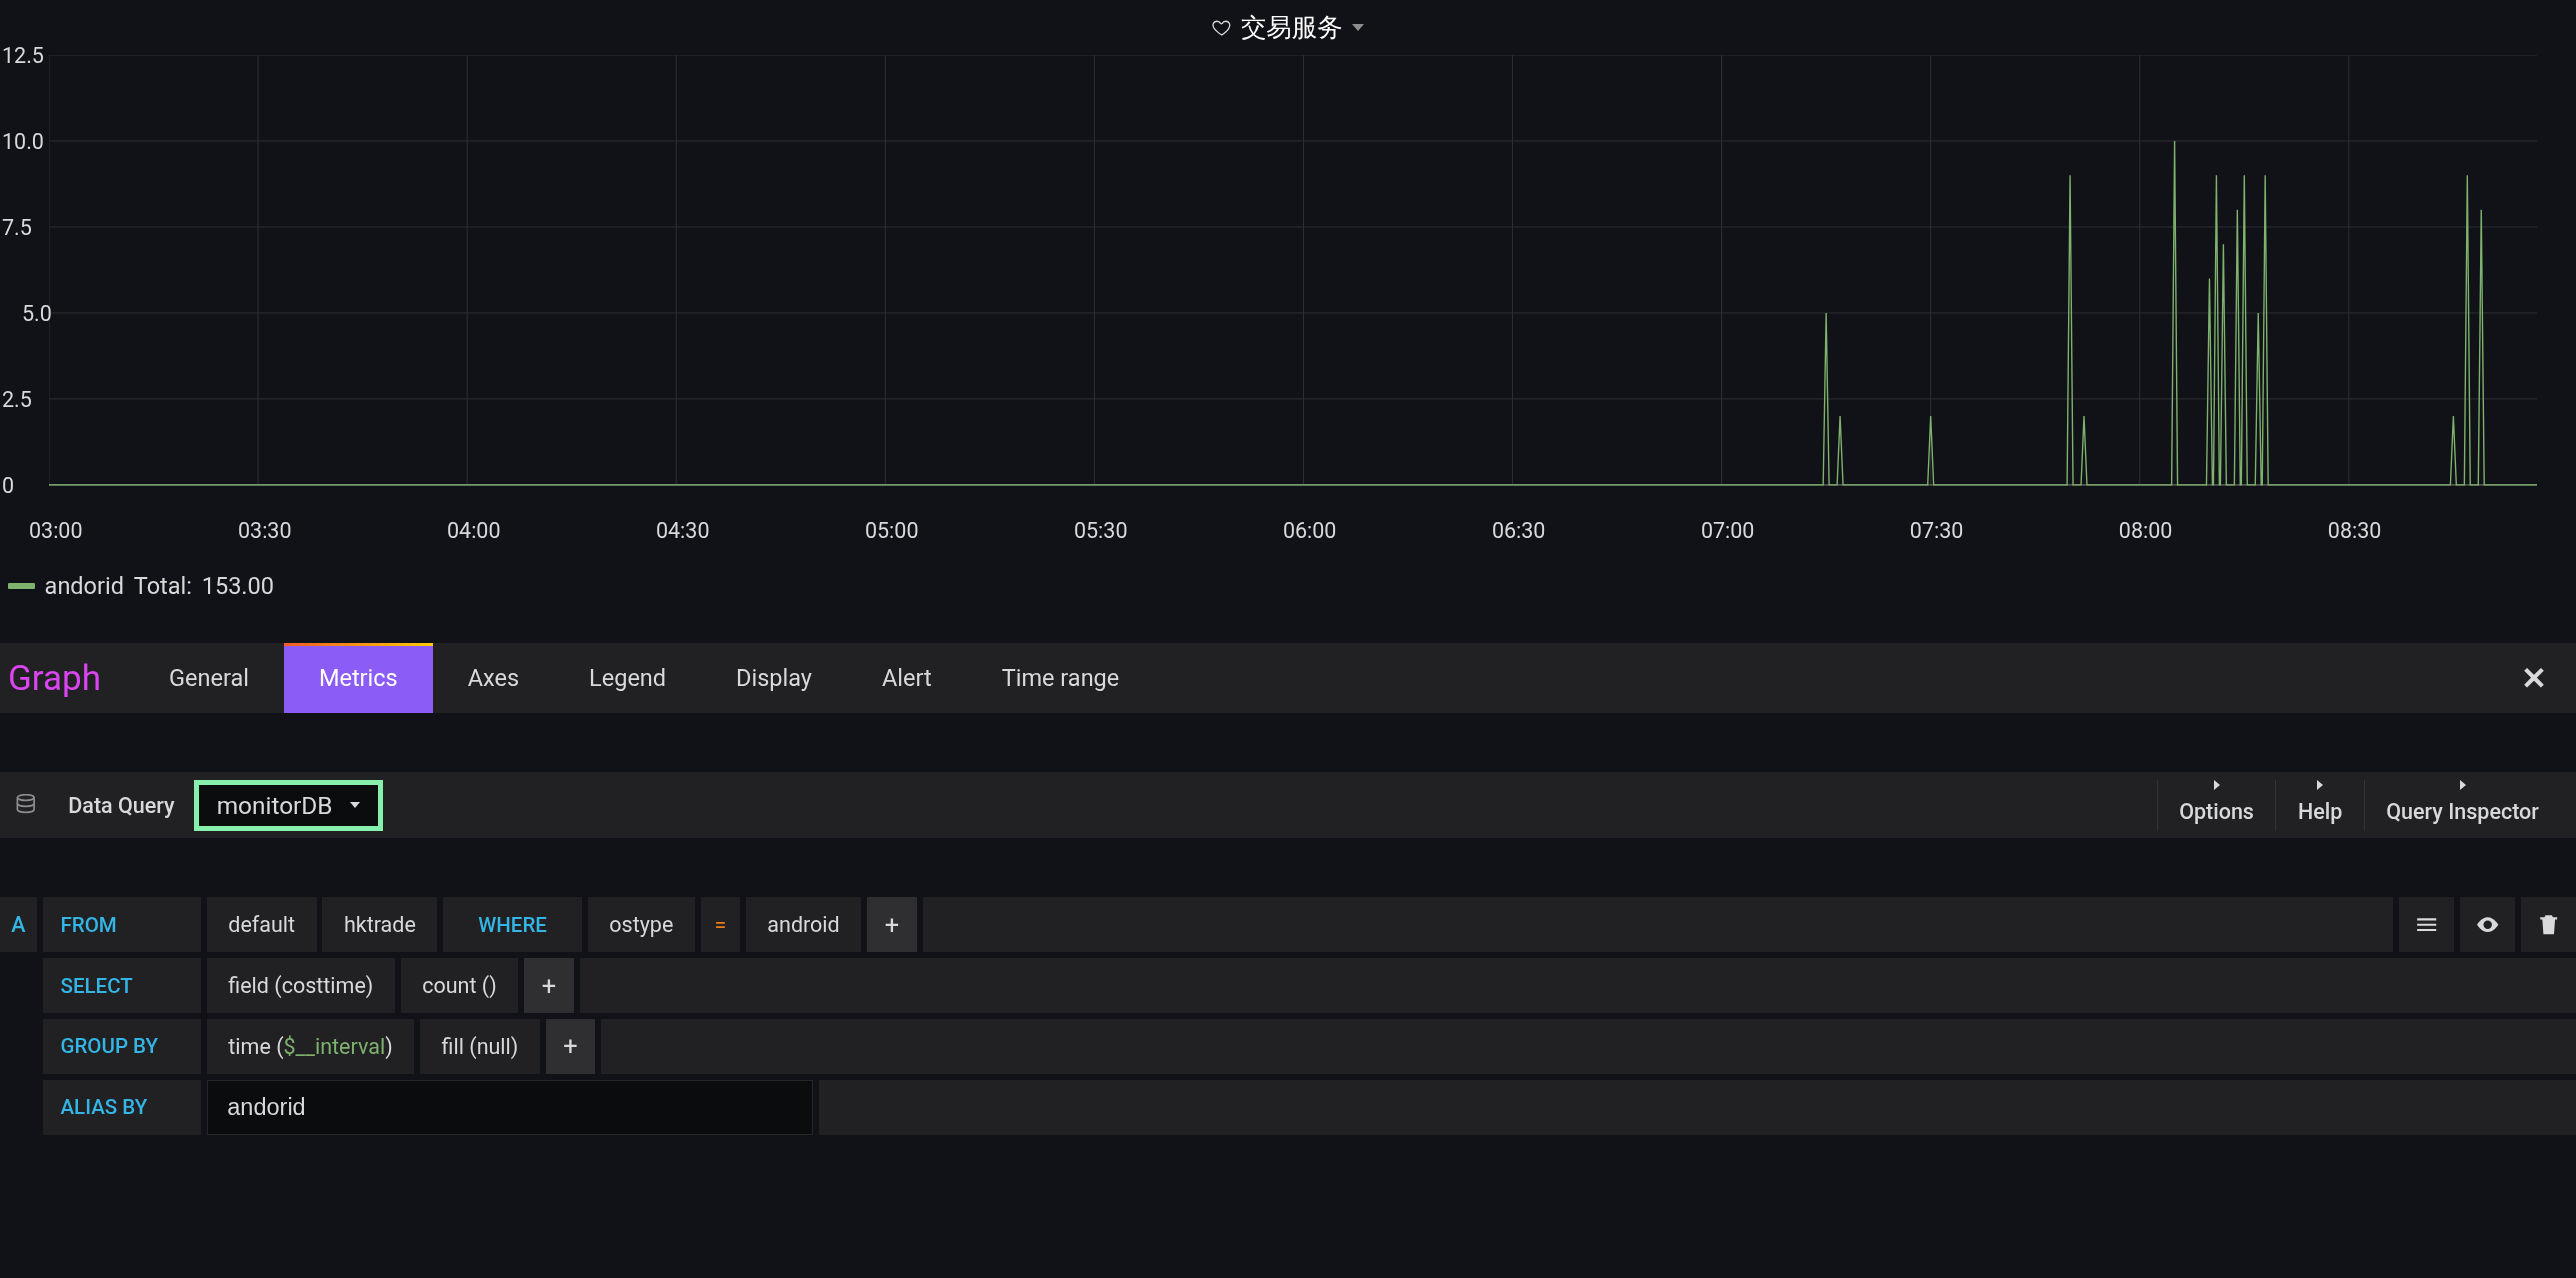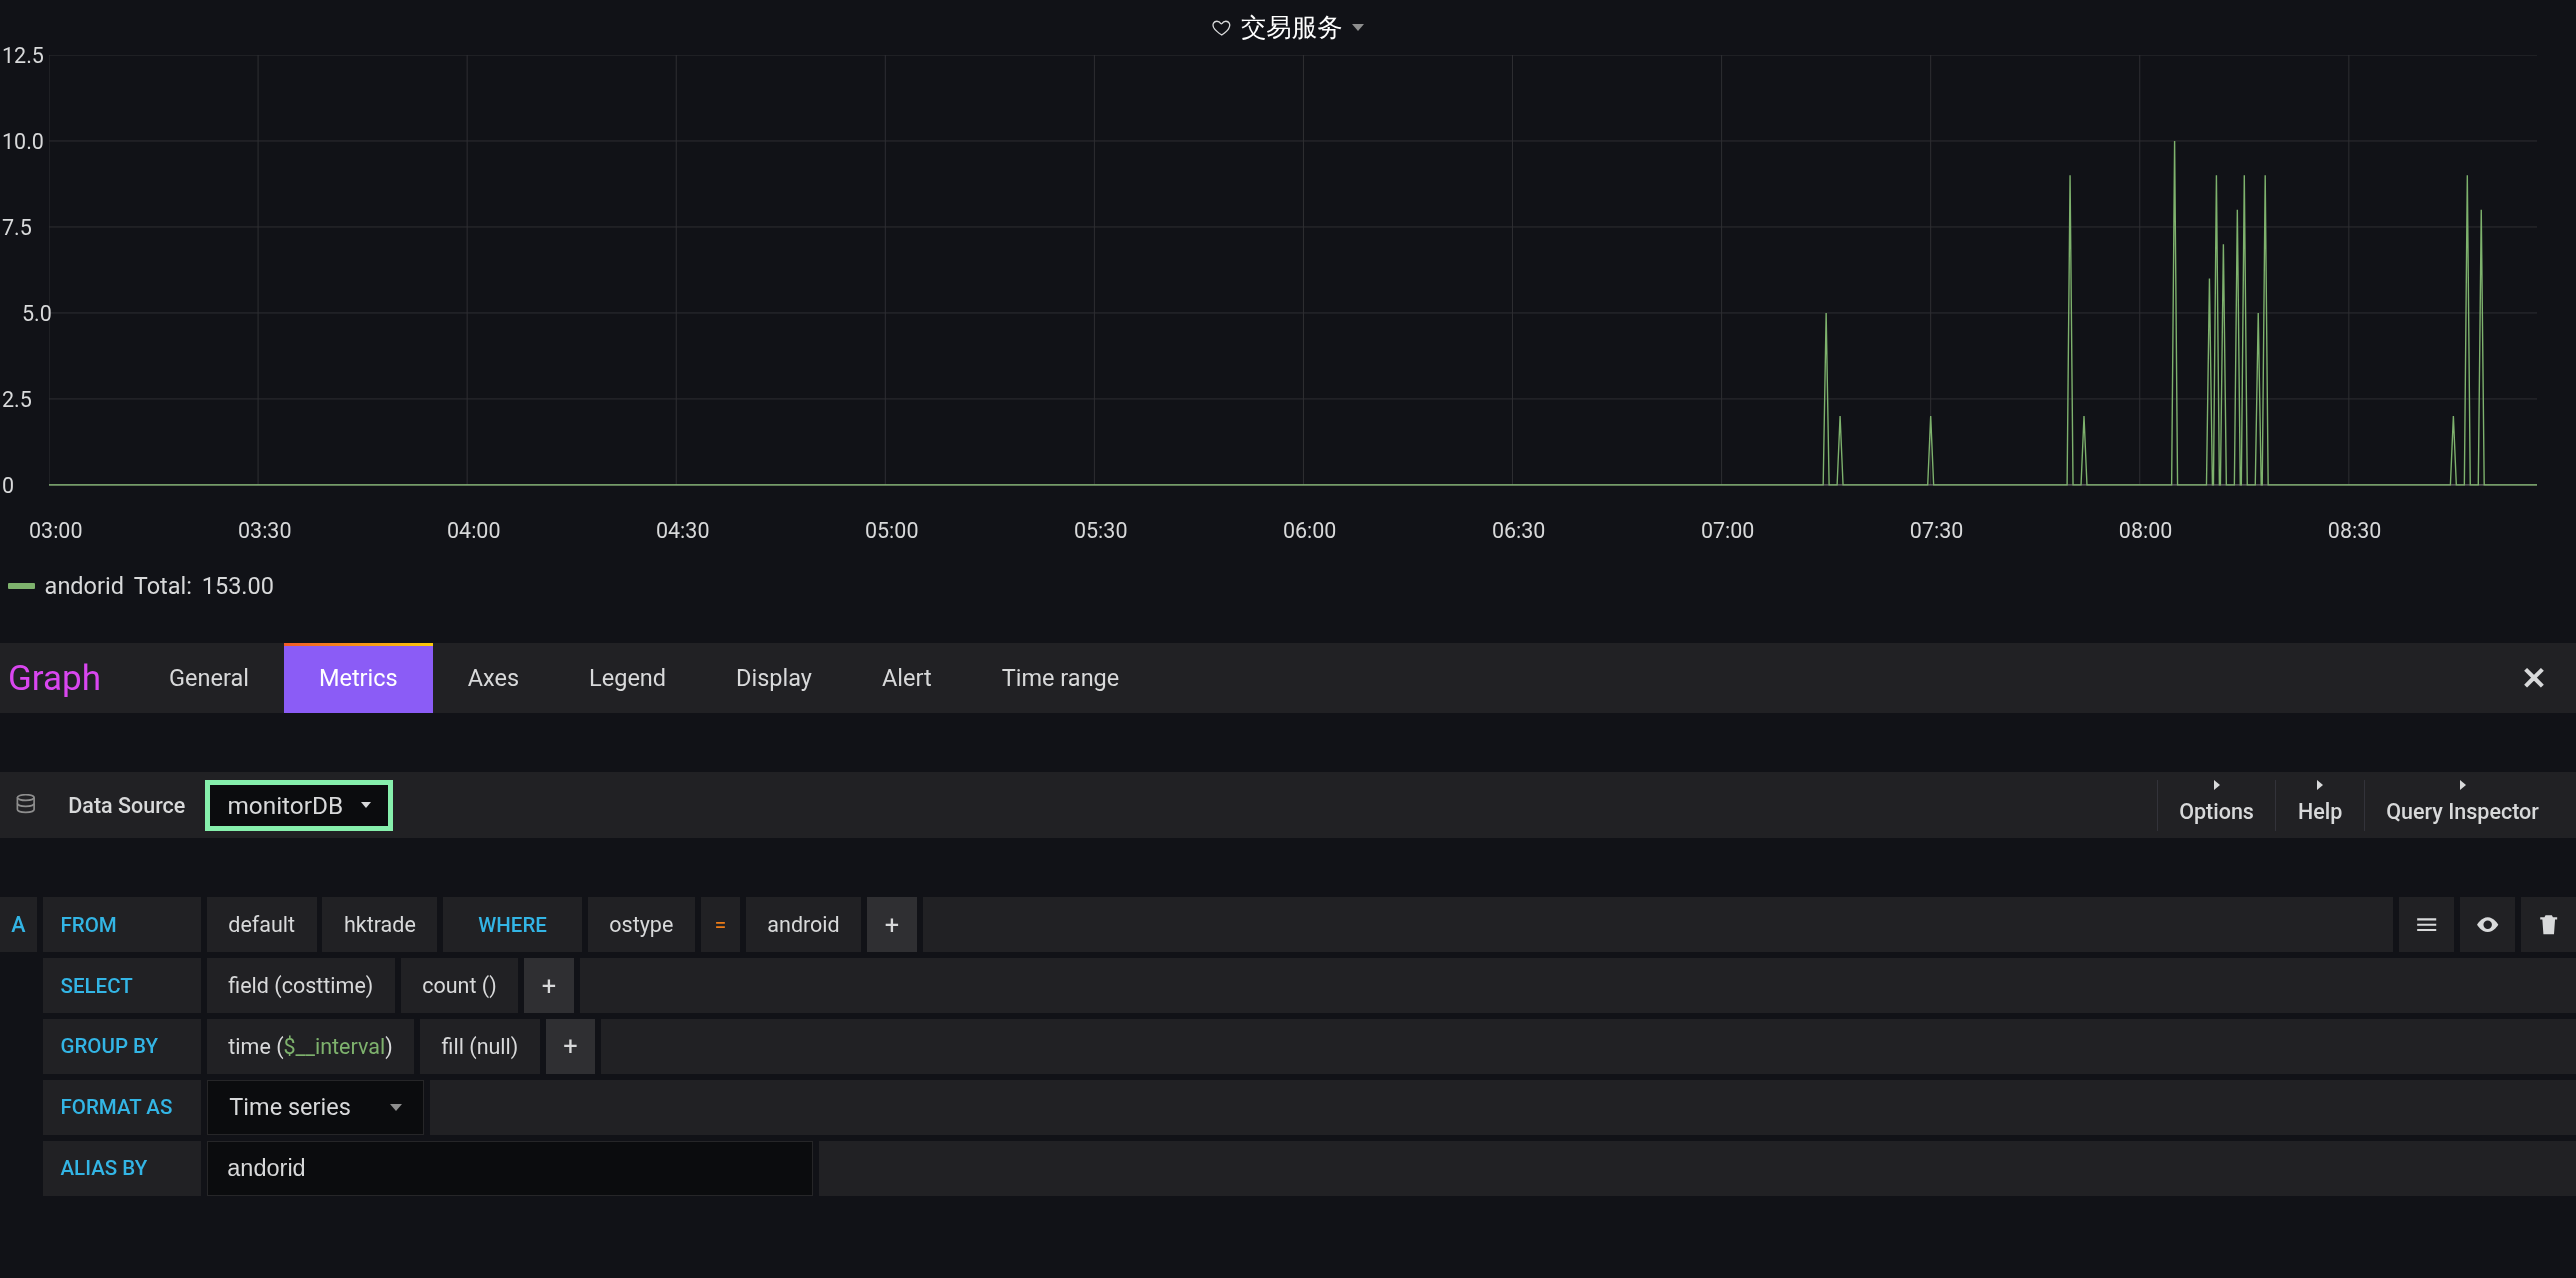--- a/index.html
+++ b/index.html
@@ -341,21 +341,21 @@
 </div>
 
 <div class="spacer-bar"></div>
 
 <div class="ds-bar">
   <svg class="db-icon" viewBox="0 0 16 18" fill="none" stroke="#8e8e8e" stroke-width="1.4">
     <ellipse cx="8" cy="3" rx="7" ry="2.4"></ellipse>
     <path d="M1 3v5c0 1.3 3.1 2.4 7 2.4s7-1.1 7-2.4V3"></path>
     <path d="M1 8v5c0 1.3 3.1 2.4 7 2.4s7-1.1 7-2.4V8"></path>
   </svg>
-  <span class="ds-label">Data Source</span>
+  <span class="ds-label">Data Query</span>
   <div class="ds-select">
     <span>monitorDB</span>
     <span class="caret-down"></span>
   </div>
   <div class="ds-actions">
     <div class="ds-action">
       <span class="tri-right"></span>
       <span>Options</span>
     </div>
     <div class="ds-action">
@@ -416,29 +416,20 @@
     <div class="seg">
       <span>time (</span>
         <span class="green">$__interval</span>
         <span>)</span>
     </div>
     <div class="seg">fill (null)</div>
     <div class="seg plus">+</div>
     <div class="row-filler"></div>
   </div>
 
-  <div class="query-row">
-    <div class="indent-spacer"></div>
-    <div class="kw-label">FORMAT AS</div>
-    <div class="format-select">
-      <span>Time series</span>
-      <span class="caret-down"></span>
-    </div>
-    <div class="row-filler"></div>
-  </div>
 
   <div class="query-row">
     <div class="indent-spacer"></div>
     <div class="kw-label">ALIAS BY</div>
     <input class="alias-input" value="andorid" style="">
     <div class="row-filler"></div>
   </div>
 
 </div>
 

